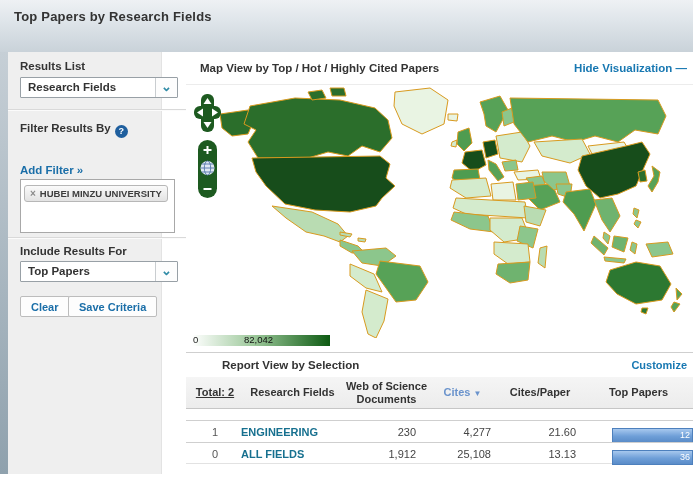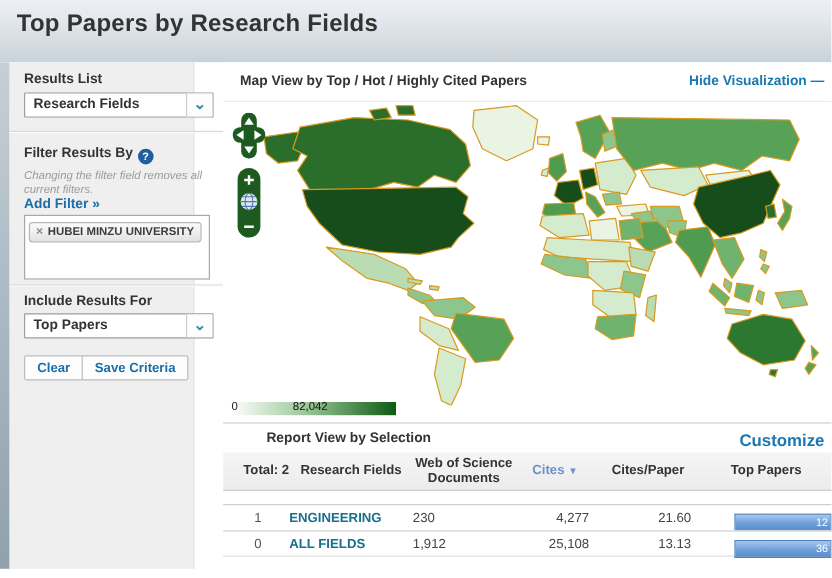--- a/index.html
+++ b/index.html
@@ -1,20 +1,20 @@
 <!DOCTYPE html>
 <html><head>
 <meta charset="utf-8">
 <style>
   * { box-sizing: border-box; margin: 0; padding: 0; }
   html,body { width:693px; height:482px; background:#fff; overflow:hidden;
     font-family:"Liberation Sans", sans-serif; }
   .page-header { height:52px; background:linear-gradient(#eef1f4 0%, #dfe5ea 40%, #c9d2d9 100%);
     padding:9px 0 0 14px; }
-  .page-title { font-size:20px; font-weight:bold; color:#333; letter-spacing:.2px; }
+  .page-title { font-size:13px; font-weight:bold; color:#333; letter-spacing:.2px; }
 
   .content { position:relative; width:693px; height:430px; background:#fff; }
   .edge-strip { position:absolute; left:0; top:0; width:8px; height:422px;
     background:linear-gradient(#c6cfd6, #8fa1ad); }
 
   
   .sidebar { position:absolute; left:8px; top:0; width:154px; height:422px;
     background:#efefef; border-right:1px solid #e3e3e3; }
   .side-divider { position:absolute; left:0; width:178px; height:0;
     border-top:1px solid #d9d9d9; border-bottom:1px solid #fbfbfb; }
@@ -54,40 +54,40 @@
   .map-svg { position:absolute; left:4px; top:0; }
   .map-controls { position:absolute; left:7px; top:8px; }
 
   .legend { position:absolute; left:6px; top:283px; width:138px; height:11px;
     background:linear-gradient(to right, #ffffff, #9cc89a 45%, #0d5a12); }
   .legend-min { position:absolute; left:1px; top:-1px; font-size:9.5px; color:#222; }
   .legend-max { position:absolute; left:52px; top:-1px; font-size:9.5px; color:#111; }
 
   .report-rule { position:absolute; left:0; top:300px; width:507px; border-top:1px solid #cfcfcf; }
   .report-title { position:absolute; left:14px; top:307px; font-size:11.5px; font-weight:bold; color:#333;padding-left:22px; }
-  .customize-link { position:absolute; right:6px; top:307px; font-size:14px; font-weight:bold;
+  .customize-link { position:absolute; right:6px; top:307px; font-size:11px; font-weight:bold;
     color:#1878b2; text-decoration:none; cursor:pointer; }
 
   .grid-row { display:grid; grid-template-columns:52px 103px 85px 67px 88px 1fr;
     padding-left:3px; align-items:center; }
   .thead { position:absolute; left:0; top:325px; width:507px; height:32px;
     background:linear-gradient(#f5f5f5,#ececec); border-bottom:1px solid #c6c6c6; }
   .th { font-size:11px; font-weight:bold; color:#333; text-align:center; line-height:1.15; }
-  .th.left { text-align:right; }
+  .th.left { text-align:center;text-decoration:underline; }
   .th.cites { color:#6a93cc; }
   .sort-arrow { font-size:8px; color:#6a93cc; }
 
   .trow { position:absolute; left:0; width:507px; height:22px; background:#fff;
     border-top:1px solid #cfcfcf; }
   .trow.r1 { top:368px; }
   .trow.r2 { top:390px; border-bottom:1px solid #e2e2e2; }
   .td { font-size:11px; color:#444; }
   .td.rank { text-align:center; color:#555; }
   .td.field { font-weight:bold; color:#17708f; cursor:pointer; }
-  .td.num-docs { padding-right:13px; }
+  .td.num-docs { text-align:right; padding-right:13px; }
   .td.num-cites { text-align:right; padding-right:5px; }
   .td.num-cpp { text-align:right; padding-right:8px; }
   .bar-cell { height:22px; display:flex; align-items:flex-end; }
   .bar { margin-left:28px; width:81px; height:15px; border:1px solid #4d80bd;
     background:linear-gradient(#a7c8ee 0%, #6f9fd8 55%, #5a8cc8 100%);
     color:#fff; font-size:9px; text-align:right; line-height:13px; padding-right:2px; }
 </style>
 </head>
 <body>
 
@@ -103,21 +103,20 @@
     <div class="dropdown" style="top:25px">
       <span class="dd-text">Research Fields</span>
       <span class="dd-chev">⌄</span>
     </div>
 
     <div class="side-divider" style="top:57px"></div>
 
     <div class="side-label" style="top:70px">
       <span>Filter Results By</span><span class="help-badge">?</span>
     </div>
-    <div class="side-note" style="top:89px">Changing the filter field removes all current filters.</div>
     <a class="side-link" style="top:112px">Add Filter »</a>
     <div class="filter-box" style="top:127px">
       <span class="filter-chip">
         <span class="chip-x">×</span>
         <span>HUBEI MINZU UNIVERSITY</span>
       </span>
     </div>
 
     <div class="side-divider" style="top:185px"></div>
 

